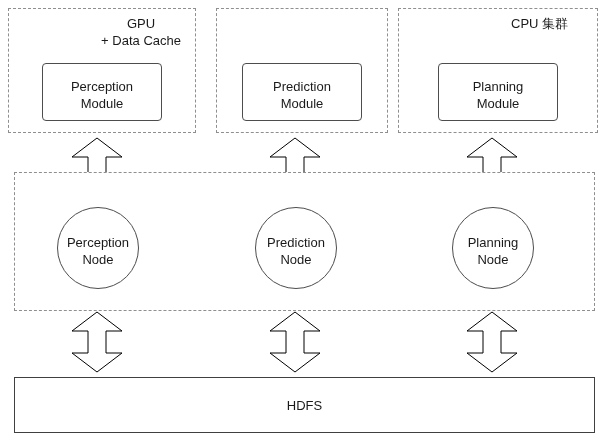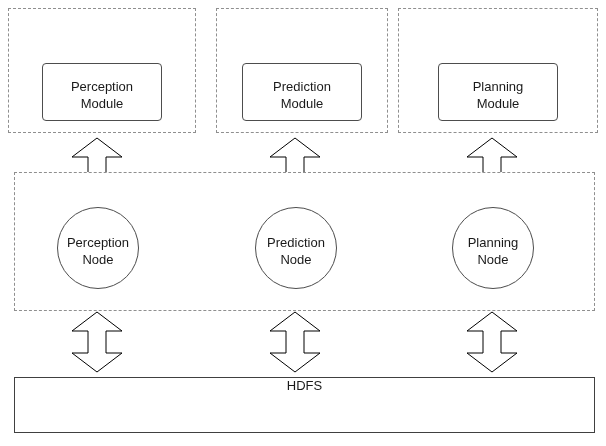--- a/index.html
+++ b/index.html
@@ -86,54 +86,58 @@
     .storage-box {
       position: absolute;
       left: 14px;
       top: 377px;
       width: 581px;
       height: 56px;
       border: 1px solid #404040;
       background: #ffffff;
       box-sizing: border-box;
       display: flex;
+      align-items: center;
       justify-content: center;
       font-size: 13px;
     }
     .arrow {
       position: absolute;
       width: 56px;
       height: 62px;
     }
     .arr-col-0 { left: 69px; }
     .arr-col-1 { left: 267px; }
     .arr-col-2 { left: 464px; }
     .arr-row-top { top: 137px; }
     .arr-row-bottom { top: 311px; }
   </style>
 </head>
 <body>
 
 <div class="canvas">
 
   <div class="cluster" style="left:8px; top:8px; width:188px; height:125px;">
+    <div class="cluster-label">GPU
++ Data Cache</div>
     <div class="module-box">
       <span>Perception
 Module</span>
     </div>
   </div>
 
   <div class="cluster" style="left:216px; top:8px; width:172px; height:125px;">
     <div class="module-box">
       <span>Prediction
 Module</span>
     </div>
   </div>
 
   <div class="cluster" style="left:398px; top:8px; width:200px; height:125px;">
+    <div class="cluster-label">CPU 集群</div>
     <div class="module-box">
       <span>Planning
 Module</span>
     </div>
   </div>
 
   <svg class="arrow arr-col-0 arr-row-top" viewBox="0 0 56 62">
     <path d="M28,1 L53,20 L37,20 L37,42 L53,42 L28,61 L3,42 L19,42 L19,20 L3,20 Z" fill="#ffffff" stroke="#000000" stroke-width="1"></path>
   </svg>
   <svg class="arrow arr-col-1 arr-row-top" viewBox="0 0 56 62">

